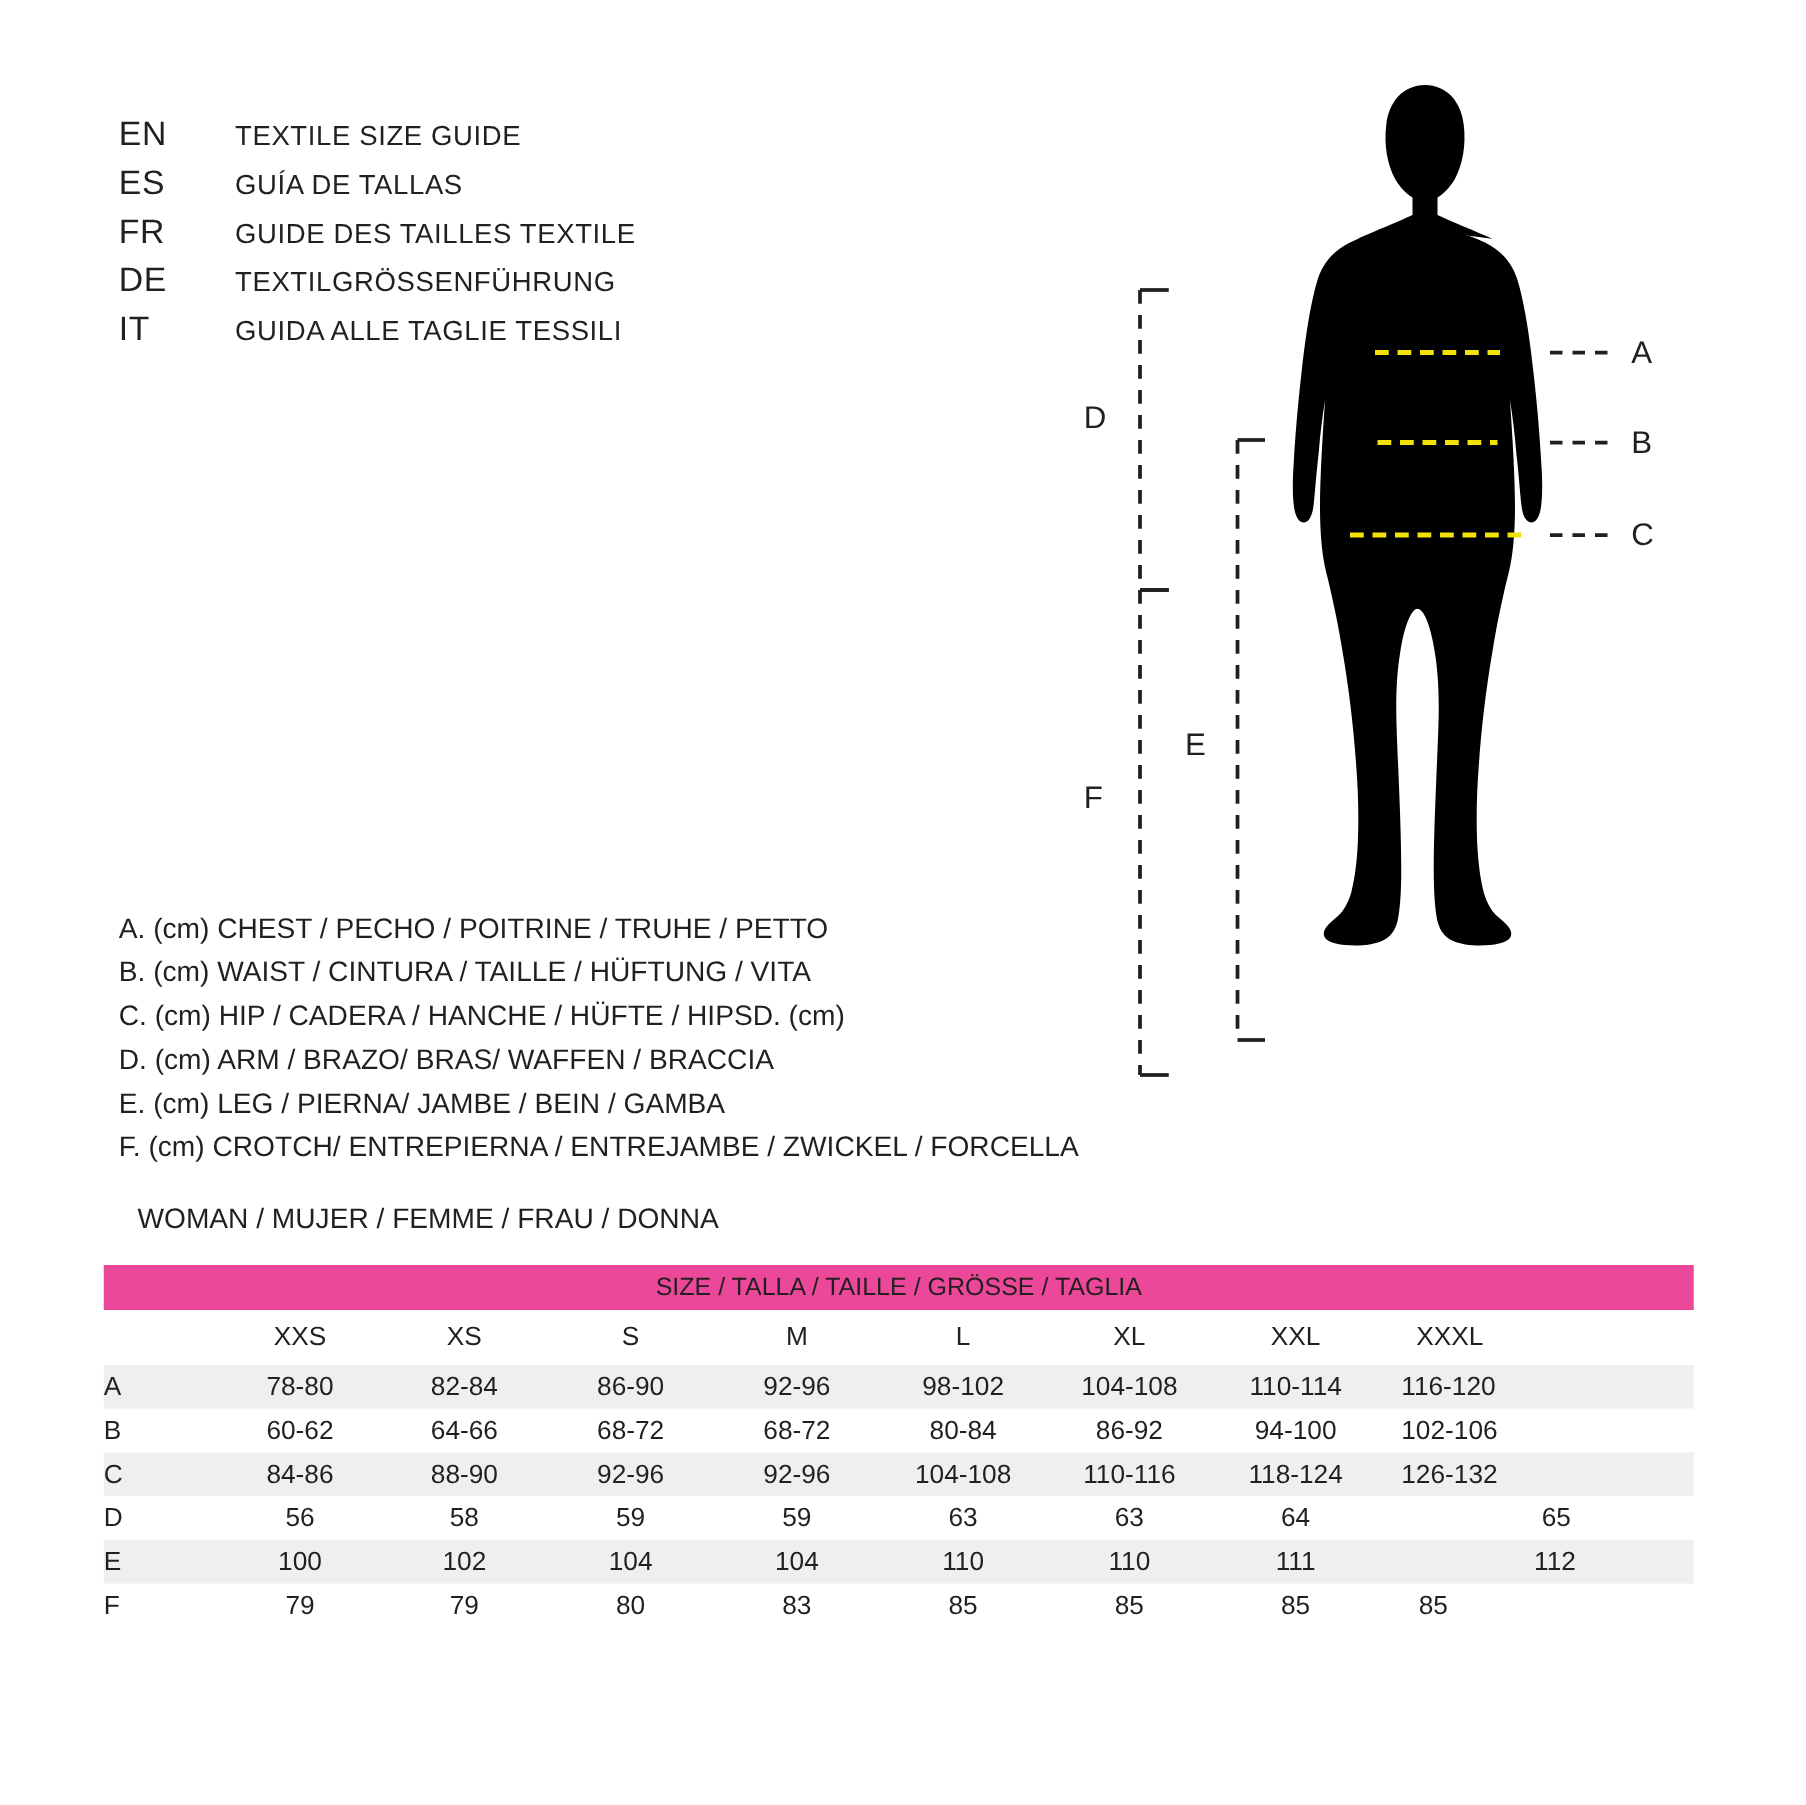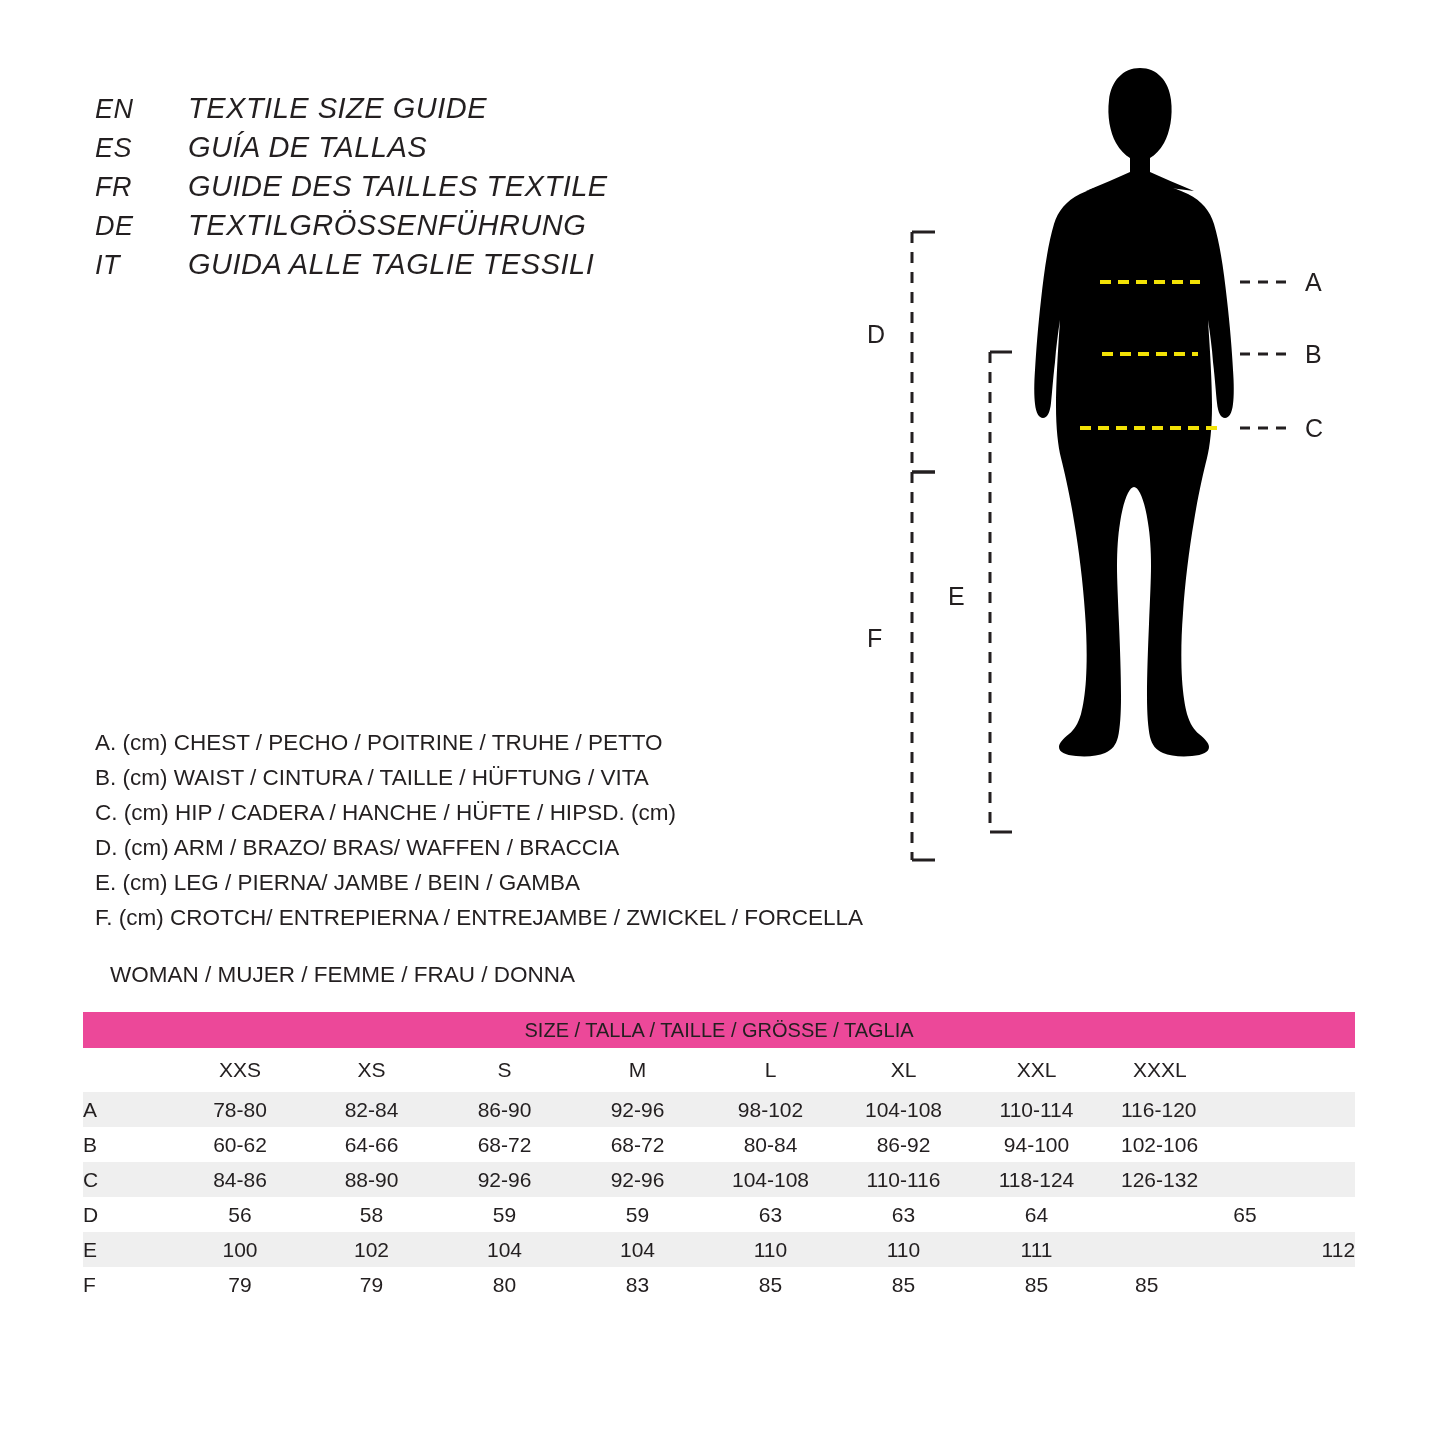--- a/index.html
+++ b/index.html
@@ -15,35 +15,34 @@
     position: relative;
     overflow: hidden;
   }
 
   
   #titles {
     position: absolute;
     left: 95px;
     top: 92px;
     width: 640px;
-    font-style: italic;
   }
   .title-row {
     display: flex;
     align-items: baseline;
     height: 39px;
   }
   .title-lang {
     width: 93px;
     font-size: 27px;
     letter-spacing: 0.5px;
     color: #231f20;
   }
   .title-text {
-    font-size: 29px;
+    font-size: 22px;
     letter-spacing: 0.5px;
     color: #231f20;
     white-space: nowrap;
   }
 
   
   #legend {
     position: absolute;
     left: 95px;
     top: 725px;
@@ -337,21 +336,21 @@
 
     <tr class="data-row shade">
       <td class="rowlabel">E</td>
       <td>100</td>
       <td>102</td>
       <td>104</td>
       <td>104</td>
       <td>110</td>
       <td>110</td>
       <td>111</td>
-      <td style="text-align:right; padding-left:30px;">112</td>
+      <td style="text-align:center; padding-left:30px;">112</td>
     </tr>
 
     <tr class="data-row plain">
       <td class="rowlabel">F</td>
       <td>79</td>
       <td>79</td>
       <td>80</td>
       <td>83</td>
       <td>85</td>
       <td>85</td>

